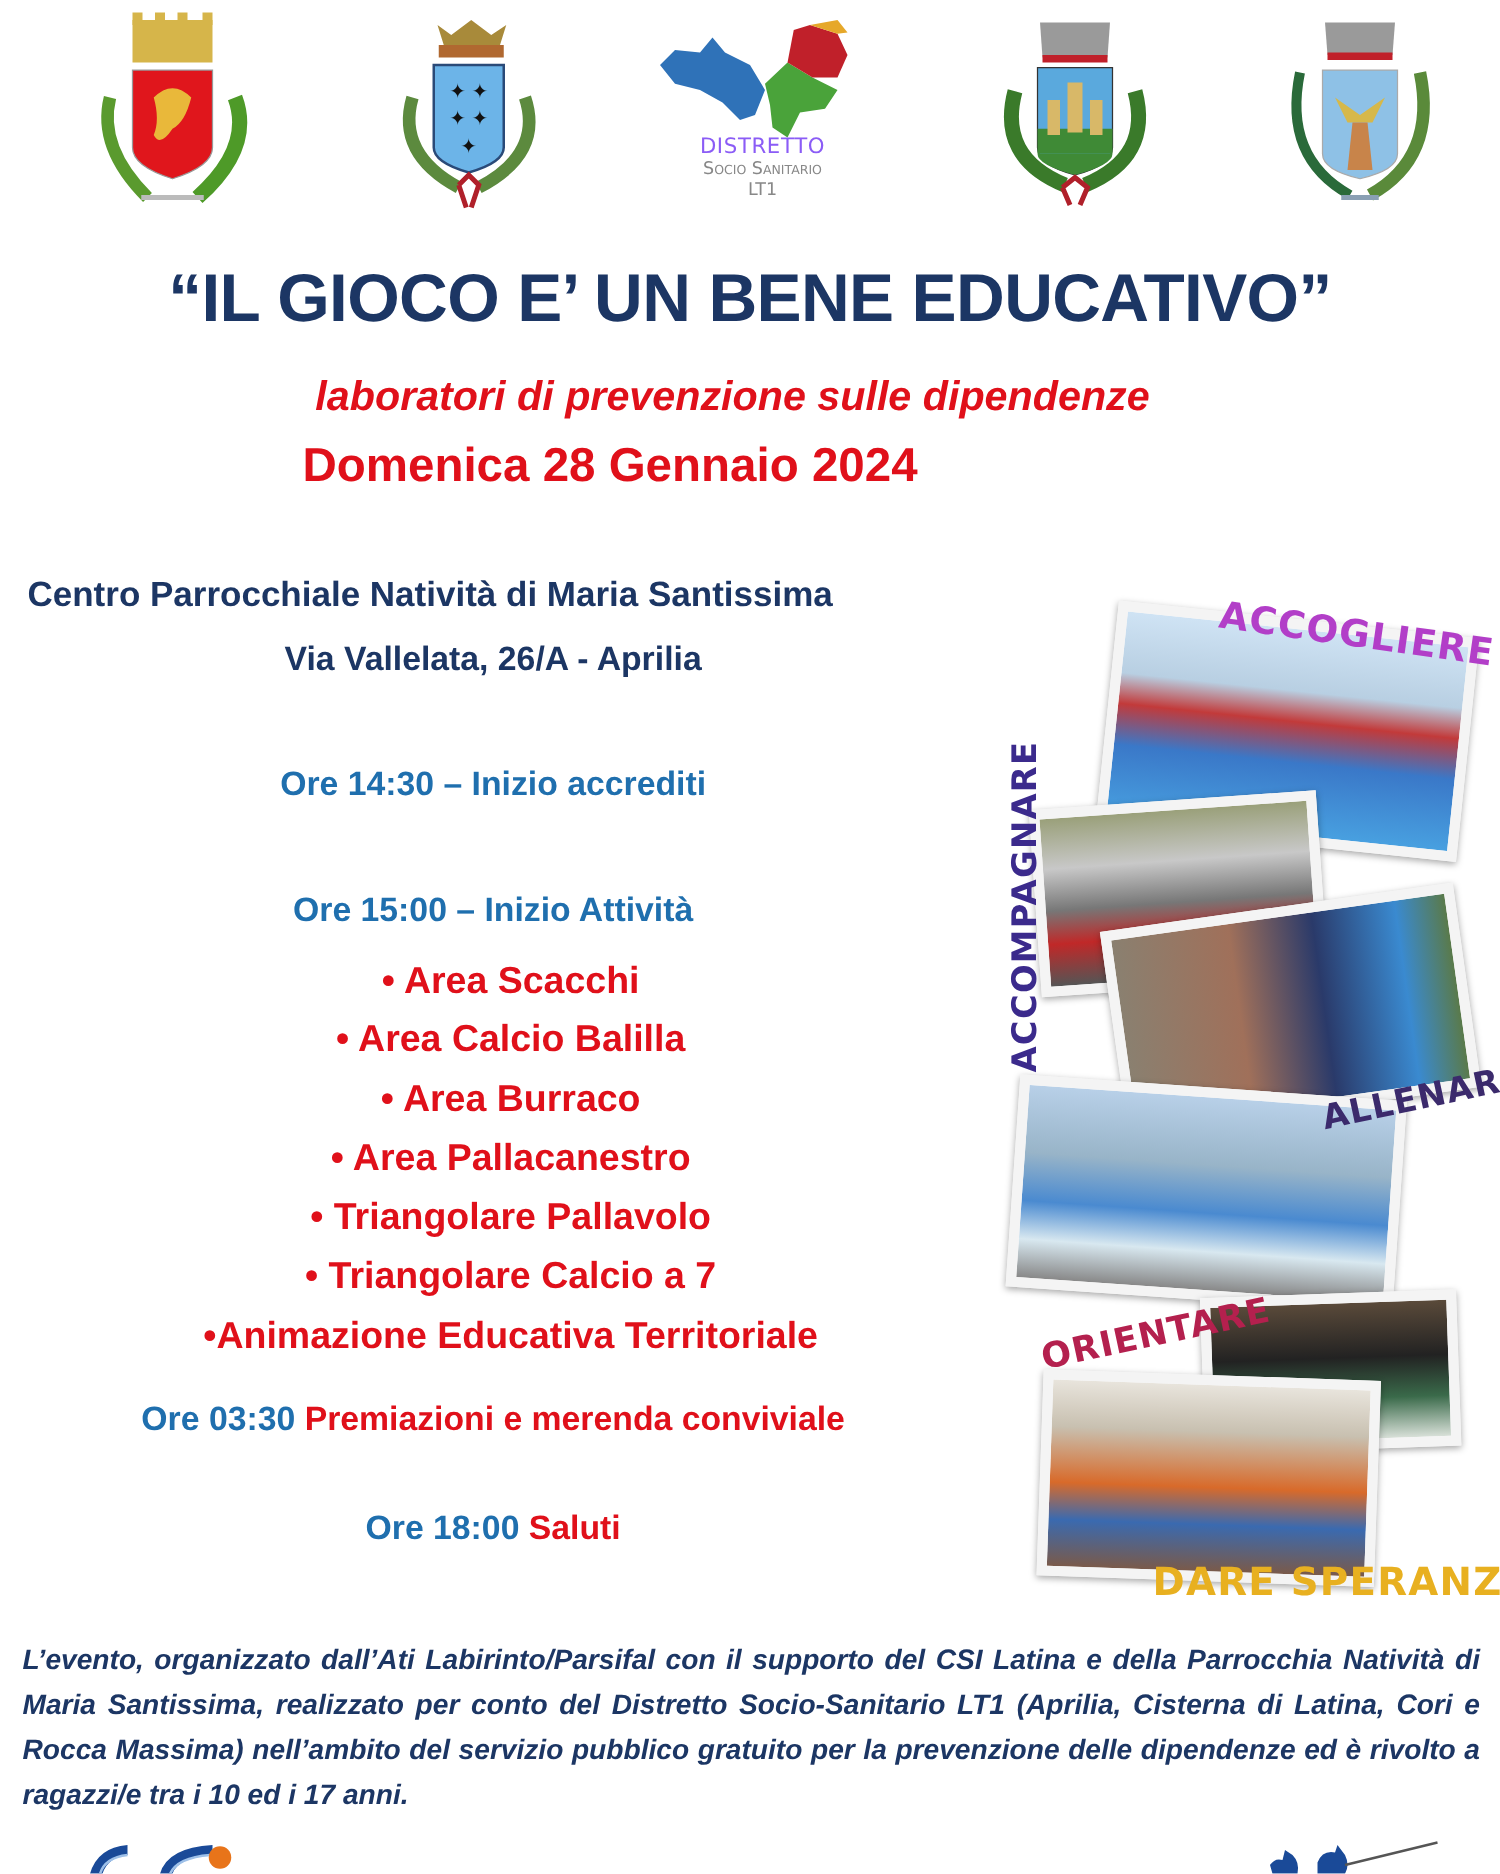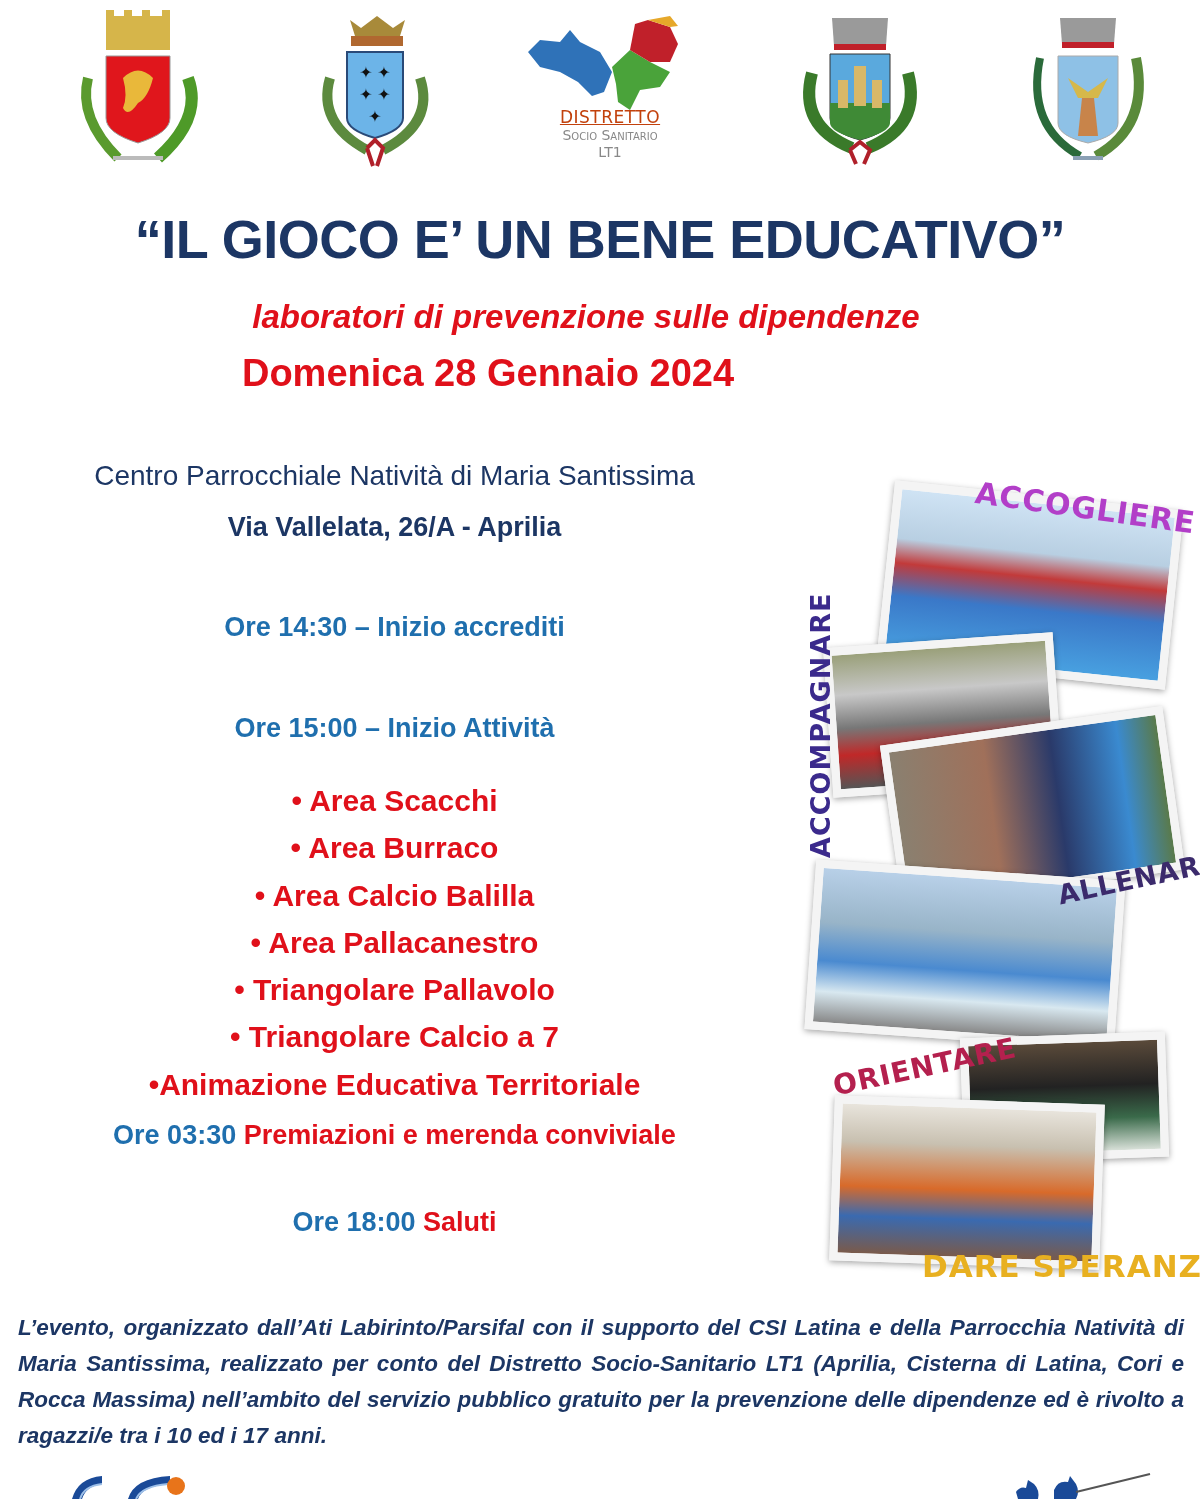--- a/index.html
+++ b/index.html
@@ -8,41 +8,41 @@
 
   .abs { position: absolute; }
 
   
   .crest { position: absolute; top: 8px; width: 140px; height: 160px; }
   .crest svg { width: 100%; height: 100%; }
 
   .district-logo { position: absolute; left: 520px; top: 12px; width: 180px; height: 150px; }
   .district-logo svg { width: 180px; height: 100px; }
   .district-text { position: absolute; left: 0; width: 180px; text-align: center; font-family: "DejaVu Sans", sans-serif; }
-  .dt1 { top: 95px; color: #c2410c; font-size: 17px; letter-spacing: 0.5px; text-decoration: underline; }
+  .dt1 { top: 95px; color: #8b5cf6; font-size: 17px; letter-spacing: 0.5px; }
   .dt2 { top: 115px; color: #888; font-size: 14px; font-variant: small-caps; }
   .dt3 { top: 132px; color: #888; font-size: 14px; }
 
   .title { position: absolute; top: 208px; left: 0; width: 1200px; text-align: center;
            color: #1c3664; font-weight: bold; font-size: 54px; letter-spacing: -0.5px; }
   .subtitle { position: absolute; top: 298px; left: 0; width: 1172px; text-align: center;
               color: #e0101a; font-style: italic; font-weight: bold; font-size: 33px; }
   .date { position: absolute; top: 352px; left: 0; width: 976px; text-align: center;
           color: #e0101a; font-weight: bold; font-size: 38px; }
 
-  .venue { position: absolute; top: 460px; left: 22px; width: 745px; text-align: center;
-           color: #1c3664; font-weight: normal; font-size: 28px; }
+  .venue { position: absolute; top: 460px; left: 22px; width: 745px; text-align: left;
+           color: #1c3664; font-weight: bold; font-size: 28px; }
   .address { position: absolute; top: 512px; left: 22px; width: 745px; text-align: center;
              color: #1c3664; font-weight: bold; font-size: 27px; }
 
   .sched { position: absolute; left: 22px; width: 745px; text-align: center; font-weight: bold; font-size: 27px; }
   .blue { color: #1f6fae; }
   .red { color: #e0101a; }
 
-  .act-list { position: absolute; top: 765px; left: 22px; width: 745px; margin-top: 16px; }
+  .act-list { position: absolute; top: 765px; left: 36px; width: 745px; }
   .act { text-align: center; color: #e0101a; font-weight: bold; font-size: 30px; height: 47.3px; line-height: 40px; }
 
   .footer-text { position: absolute; top: 1310px; left: 18px; width: 1166px;
                  color: #1c3664; font-style: italic; font-weight: bold; font-size: 22.5px; line-height: 36px;
                  text-align: justify; }
 
   
   .photo { position: absolute; background: #f7f7f7; border: 8px solid #f4f4f4;
            box-shadow: 0 2px 6px rgba(0,0,0,0.35); overflow: hidden; }
   .photo .inner { width: 100%; height: 100%; }
@@ -127,22 +127,22 @@
 <div class="date">Domenica 28 Gennaio 2024</div>
 
 <div class="venue">Centro Parrocchiale Natività di Maria Santissima</div>
 <div class="address">Via Vallelata, 26/A - Aprilia</div>
 
 <div class="sched blue" style="top:612px;">Ore 14:30 – Inizio accrediti</div>
 <div class="sched blue" style="top:713px;">Ore 15:00 – Inizio Attività</div>
 
 <div class="act-list">
   <div class="act">• Area Scacchi</div>
+  <div class="act">• Area Calcio Balilla</div>
   <div class="act">• Area Burraco</div>
-  <div class="act">• Area Calcio Balilla</div>
   <div class="act">• Area Pallacanestro</div>
   <div class="act">• Triangolare Pallavolo</div>
   <div class="act">• Triangolare Calcio a 7</div>
   <div class="act">•Animazione Educativa Territoriale</div>
 </div>
 
 <div class="sched" style="top:1120px;">
   <span class="blue">Ore 03:30</span>
   <span class="red">Premiazioni e merenda conviviale</span>
 </div>

